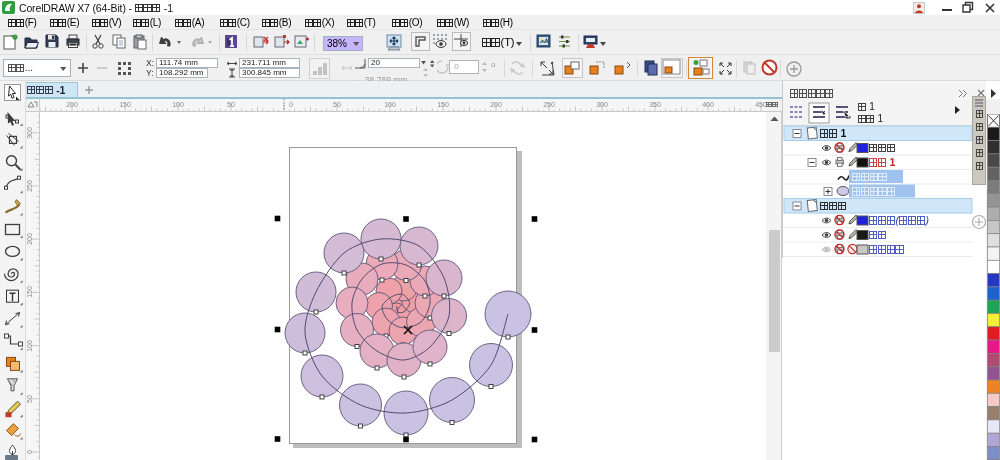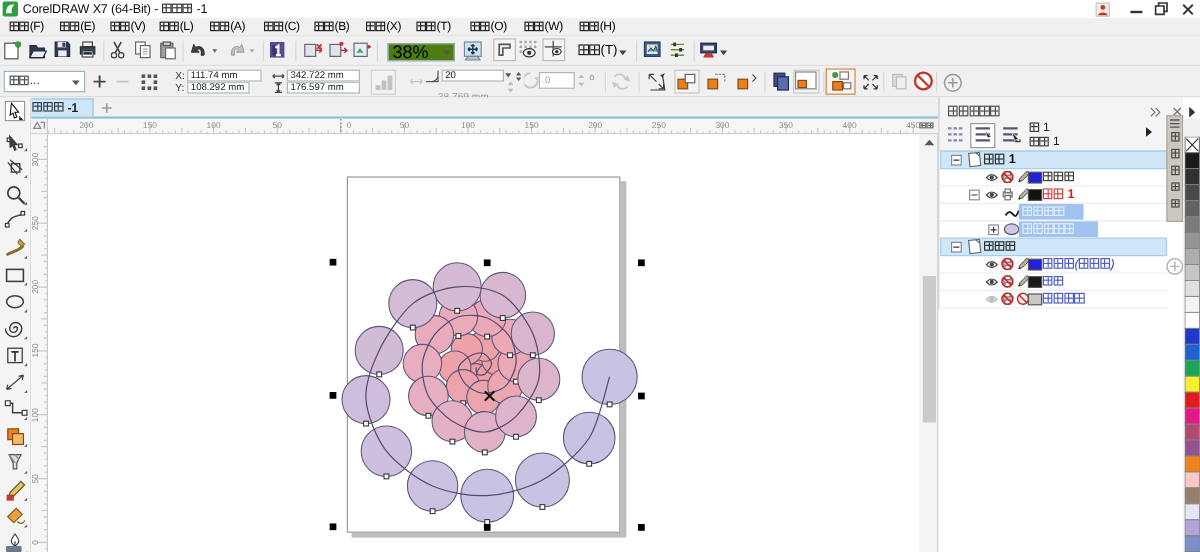--- a/index.html
+++ b/index.html
@@ -109,21 +109,21 @@
       <rect x="1" y="3" width="9" height="10" fill="#dfe5ea" stroke="#667"></rect>
       <path d="M10 8 h5 m-2 -2 l2 2 l-2 2" stroke="#b22" stroke-width="1.2" fill="none"></path>
       <rect x="9" y="1" width="3" height="3" fill="#c33"></rect>
     </g>
     <g transform="translate(294,2)">
       <rect x="1" y="2" width="11" height="11" fill="#e8edf2" stroke="#667"></rect>
       <path d="M3 10 l3 -4 l3 4 z" fill="#4a6"></path>
       <path d="M12 5 h3 m-1.5 -1.5 v3" stroke="#b22" stroke-width="1.3"></path>
     </g>
   </svg>
-<div class="ab" style="left:323px;top:36px;width:56px;height:15px;background:#4d7c0f;border:1px solid #9fb2bd;font-size:15px;line-height:13px;padding-left:3px">38%<svg class="ab" style="right:1px;top:3px" width="9" height="8">
+<div class="ab" style="left:323px;top:36px;width:40px;height:15px;background:#c4b5fd;border:1px solid #9fb2bd;font-size:10px;line-height:13px;padding-left:3px">38%<svg class="ab" style="right:1px;top:3px" width="9" height="8">
       <path d="M1 2 l3.2 4 l3.2 -4 z" fill="#555"></path>
     </svg></div>
 <svg class="ab" style="left:386px;top:34px" width="16" height="17" viewBox="0 0 16 17">
     <rect x="1" y="1" width="14" height="12" fill="#cfe0ee" stroke="#6b8aa5"></rect>
     <path d="M8 3 v8 M4 7 h8 M8 3 l-1.5 1.5 M8 3 l1.5 1.5 M8 11 l-1.5 -1.5 M8 11 l1.5 -1.5 M4 7 l1.5 -1.5 M4 7 l1.5 1.5 M12 7 l-1.5 -1.5 M12 7 l-1.5 1.5" stroke="#123a5e" stroke-width="1.2" fill="none"></path>
     <path d="M4 13 h8 l2 3 h-12 z" fill="#b9c4ce" stroke="#789"></path>
   </svg>
 <div class="ab" style="left:411px;top:32px;width:19px;height:19px;border:1px solid #bbb;background:#f4f4f4"><svg width="17" height="17" viewBox="0 0 17 17">
       <path d="M4 13 V4 h9 v3 h-6 v6 z" fill="none" stroke="#555" stroke-width="1.4"></path>
     </svg></div>
@@ -200,22 +200,22 @@
     </g>
   </svg>
 <span class="ab" style="left:146px;top:58px;font-size:8.5px;color:#333">X:</span>
 <span class="ab" style="left:146px;top:68px;font-size:8.5px;color:#333">Y:</span>
 <div class="fld" style="left:156px;top:57.5px;width:62px;height:10px">111.74 mm</div>
 <div class="fld" style="left:156px;top:68px;width:52px;height:10px">108.292 mm</div>
 <svg class="ab" style="left:227px;top:59px" width="10" height="19" viewBox="0 0 10 19">
     <path d="M0 4.5 h10 M0 4.5 l2 -1.5 M0 4.5 l2 1.5 M10 4.5 l-2 -1.5 M10 4.5 l-2 1.5" stroke="#444"></path>
     <path d="M5 10 v8 M5 10 l-1.5 2 M5 10 l1.5 2 M5 18 l-1.5 -2 M5 18 l1.5 -2 M2 10 h6 M2 18 h6" stroke="#444"></path>
   </svg>
-<div class="fld" style="left:239px;top:57.5px;width:61px;height:10px">342.722 mm</div>
-<div class="fld" style="left:239px;top:68px;width:61px;height:10px">176.597 mm</div>
+<div class="fld" style="left:239px;top:57.5px;width:61px;height:10px">231.711 mm</div>
+<div class="fld" style="left:239px;top:68px;width:61px;height:10px">300.845 mm</div>
 <div class="ab" style="left:309px;top:58px;width:21px;height:21px;border:1px solid #d0d0d0;background:#f2f2f2"></div>
 <svg class="ab" style="left:312px;top:61px" width="16" height="15" viewBox="0 0 16 15">
     <g fill="#c2c2c2">
       <rect x="1" y="10" width="4" height="4"></rect>
       <rect x="6" y="6" width="4" height="8"></rect>
       <rect x="11" y="2" width="4" height="12"></rect>
     </g>
   </svg>
 <svg class="ab" style="left:340px;top:64px" width="14" height="8">
     <path d="M2 4 h10 M2 4 l2 -2 M2 4 l2 2 M12 4 l-2 -2 M12 4 l-2 2" stroke="#c4c4c4"></path>

